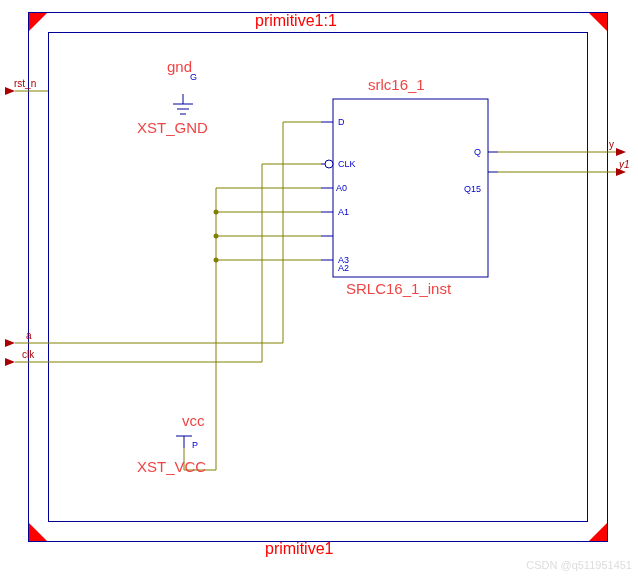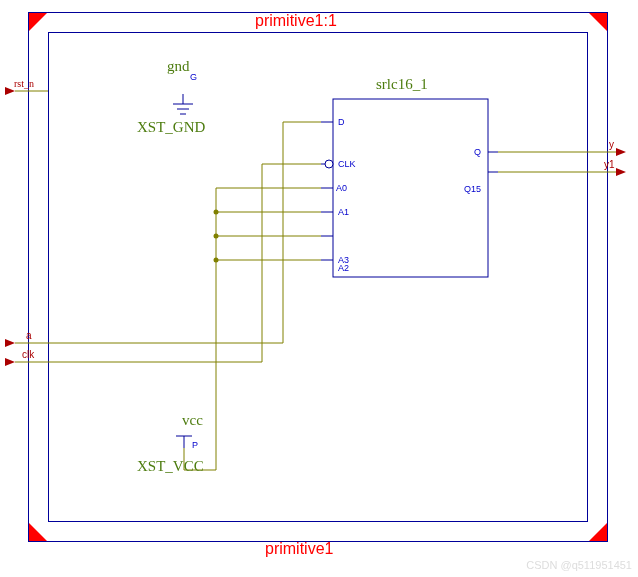--- a/index.html
+++ b/index.html
@@ -43,23 +43,22 @@
     .corner-bl { left: 29px; bottom: 36px; border-left: 18px solid red; border-top: 18px solid transparent; }
     .corner-br { right: 31px; bottom: 36px; border-right: 18px solid red; border-top: 18px solid transparent; }
     .title-text {
       position: absolute;
       color: red;
       font-size: 16px;
       font-weight: normal;
     }
     .blue-text {
       position: absolute;
-      color: #4d7c0f;
+      color: #ef4444;
       font-size: 15px;
-      font-family: Liberation Serif, serif;
     }
     .pin-text {
       position: absolute;
       color: #0000cc;
       font-size: 9px;
     }
     .port-text {
       position: absolute;
       color: #aa0000;
       font-size: 10px;
@@ -148,32 +147,33 @@
   </svg>
 
   <div class="blue-text" style="left:167px; top:58px;">gnd</div>
   <div class="pin-text" style="left:190px; top:72px;">G</div>
   <div class="blue-text" style="left:137px; top:119px;">XST_GND</div>
 
   <div class="blue-text" style="left:170px; top:412px;margin-left:12px;">vcc</div>
   <div class="pin-text" style="left:192px; top:440px;">P</div>
   <div class="blue-text" style="left:137px; top:458px;">XST_VCC</div>
 
-  <div class="blue-text" style="left:376px; top:76px;">srlc16_1</div>
+  <div class="blue-text" style="left:368px; top:76px;">srlc16_1</div>
+  <div class="blue-text" style="left:346px; top:280px;">SRLC16_1_inst</div>
 
   <div class="pin-text" style="left:338px; top:117px;">D</div>
   <div class="pin-text" style="left:338px; top:159px;">CLK</div>
   <div class="pin-text" style="left:336px; top:183px;">A0</div>
   <div class="pin-text" style="left:338px; top:207px;">A1</div>
   <div class="pin-text" style="left:338px; top:231px;margin-top:32px;">A2</div>
   <div class="pin-text" style="left:338px; top:255px;">A3</div>
 
   <div class="pin-text" style="left:474px; top:147px;">Q</div>
   <div class="pin-text" style="left:464px; top:167px;margin-top:17px;">Q15</div>
 
-  <div class="port-text" style="left:14px; top:78px;font-family:Liberation Serif, serif;">rst_n</div>
+  <div class="port-text" style="left:14px; top:78px;">rst_n</div>
   <div class="port-text" style="left:26px; top:330px;">a</div>
   <div class="port-text" style="left:22px; top:349px;">clk</div>
   <div class="port-text" style="left:609px; top:139px;">y</div>
-  <div class="port-text" style="left:604px; top:159px;">y1</div>
+  <div class="port-text" style="left:619px; top:159px;font-style:italic;">y1</div>
 
   <div class="watermark">CSDN @q511951451</div>
 </div>
 
 </body></html>

